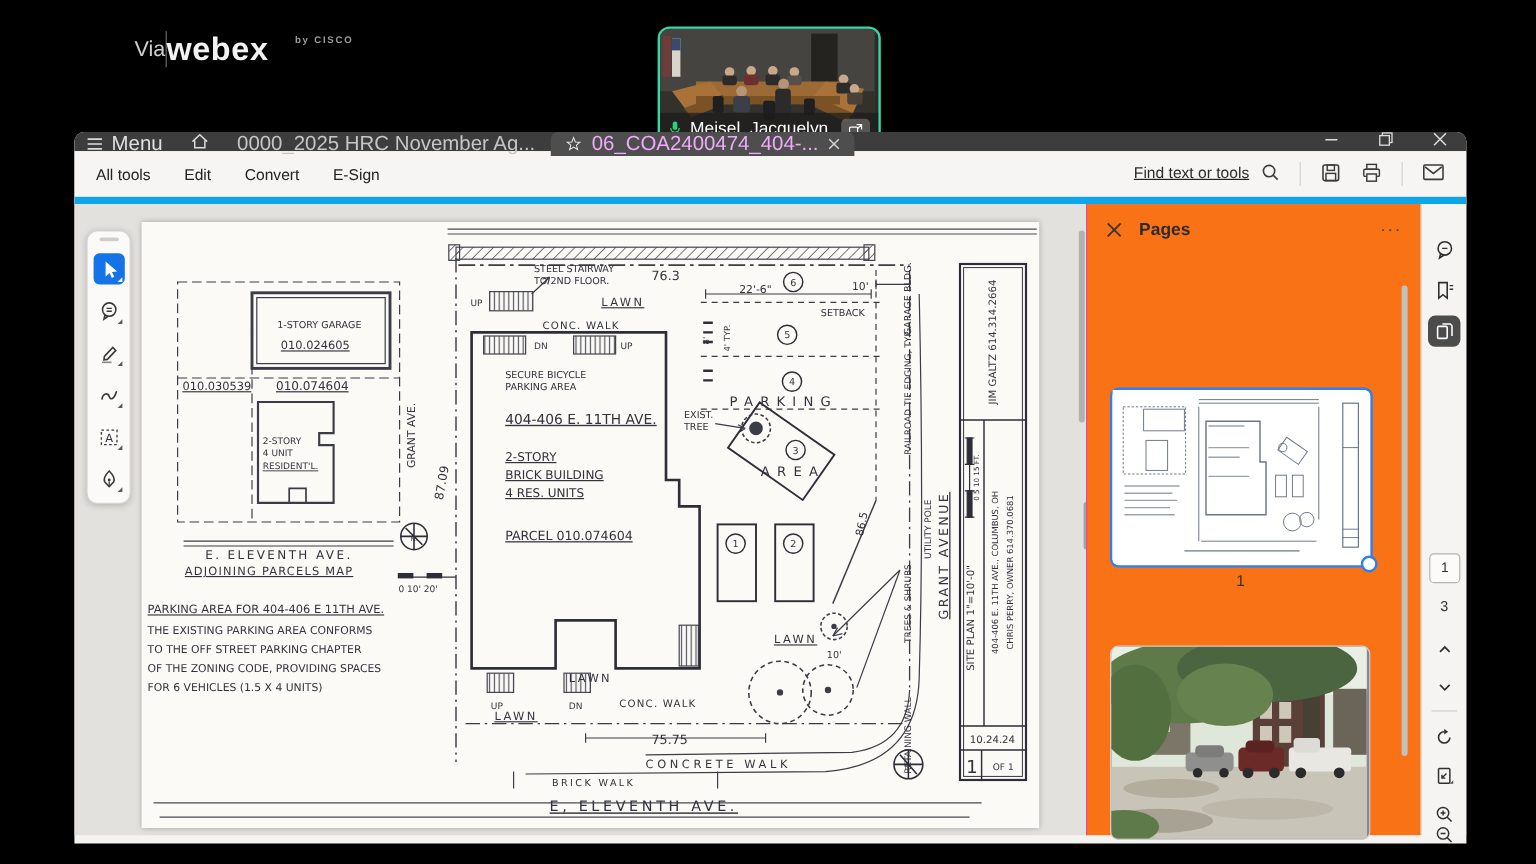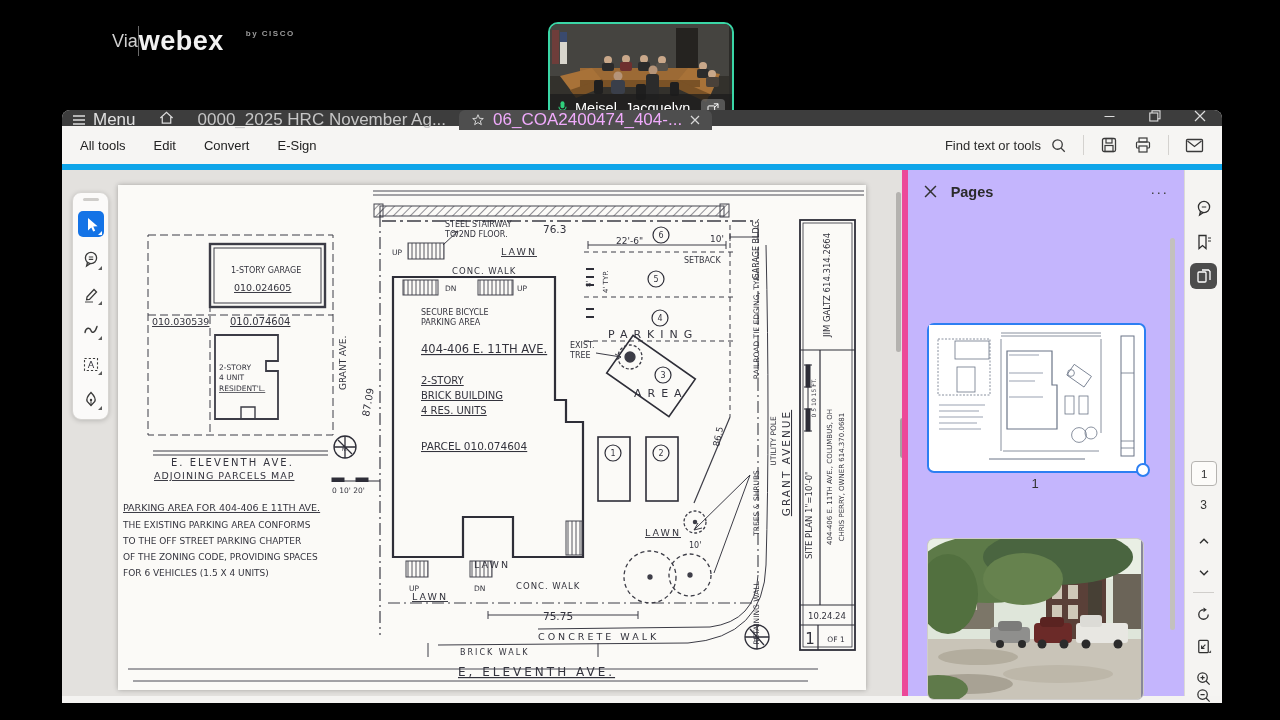--- a/index.html
+++ b/index.html
@@ -28,21 +28,21 @@
   .titlebar .home-btn{display:flex;align-items:center;padding:0 10px;}
   .tb-sep{width:1px;background:#565656;margin:6px 0;}
   .tab{display:flex;align-items:center;gap:8px;padding:0 12px;color:#c6c6c6;white-space:nowrap;}
   .tab.active{background:#4e4e4e;color:#f0abfc;border-radius:6px 6px 0 0;}
   .win-btns{margin-left:auto;display:flex;}
   .win-btn{width:45px;display:flex;align-items:center;justify-content:center;color:#ddd;}
   
   .toolbar{height:38px;background:#f6f5f3;border-bottom:6px solid #0ea5e9;display:flex;align-items:center;
            padding:0 18px;font-size:13px;color:#222;}
   .toolbar .left{display:flex;gap:28px;}
-  .tb-right{margin-left:auto;display:flex;align-items:center;gap:16px;}
+  .tb-right{margin-left:auto;display:flex;align-items:flex-start;gap:16px;text-decoration:underline;}
   .findbar{display:flex;align-items:center;gap:9px;color:#2c2c2c;}
   .vdiv{width:1px;height:20px;background:#d4d2cf;}
   
   .content{position:relative;height:526px;display:flex;}
   .doc-area{width:844px;position:relative;background:#e3e1de;overflow:hidden;}
   .page{position:absolute;left:56px;top:15px;width:748px;height:505px;background:#fbfaf7;
         box-shadow:0 0 5px rgba(0,0,0,.28);}
   svg text{font-family:"DejaVu Sans",sans-serif;fill:#33333d;}
   .doc-scrollbar{position:absolute;right:1px;top:22px;width:5px;height:160px;background:#b4b2af;border-radius:3px;}
   .divider-handle{position:absolute;right:-3px;top:248px;width:5px;height:40px;background:#a6a4a1;border-radius:3px;z-index:5;}
@@ -51,21 +51,21 @@
            border-radius:9px;padding:5px 0 7px;box-shadow:0 1px 5px rgba(0,0,0,.18);
            display:flex;flex-direction:column;align-items:center;gap:9px;}
   .palette .grip{width:16px;height:3px;border-radius:2px;background:#cfcdca;margin-bottom:1px;}
   .ptool{width:26px;height:26px;border-radius:5px;display:flex;align-items:center;justify-content:center;
          color:#3a3a3a;position:relative;}
   .ptool.active{background:#1473E6;color:#fff;}
   .ptool .corner{position:absolute;right:2px;bottom:2px;width:0;height:0;
                  border-left:4px solid transparent;border-bottom:4px solid #5a5a5a;}
   .ptool.active .corner{border-bottom-color:#fff;}
   
-  .pages-panel{width:278px;background:#c4b5fd;border-left:6px solid #ec4899;position:relative;}
+  .pages-panel{width:278px;background:#f97316;border-left:1px solid #ec4899;position:relative;}
   .panel-header{display:flex;align-items:center;padding:13px 16px 0 16px;gap:14px;color:#2b2b2b;}
   .panel-header .title{font-size:14.5px;font-weight:bold;}
   .panel-header .more{margin-left:auto;font-size:15px;letter-spacing:1px;color:#444;}
   .thumb1{position:absolute;left:19px;top:153px;width:215px;height:146px;background:#fff;
           border:2px solid #2d7ff2;border-radius:7px;}
   .thumb1 .handle{position:absolute;right:-6px;bottom:-6px;width:10px;height:10px;border-radius:50%;
                   background:#fff;border:2px solid #2d7ff2;}
   .thumb-label{position:absolute;left:19px;top:306px;width:217px;text-align:center;font-size:13px;color:#333;}
   .thumb2{position:absolute;left:19px;top:368px;width:215px;height:160px;border:1px solid #cfcdca;
           border-radius:7px;overflow:hidden;background:#889;}

